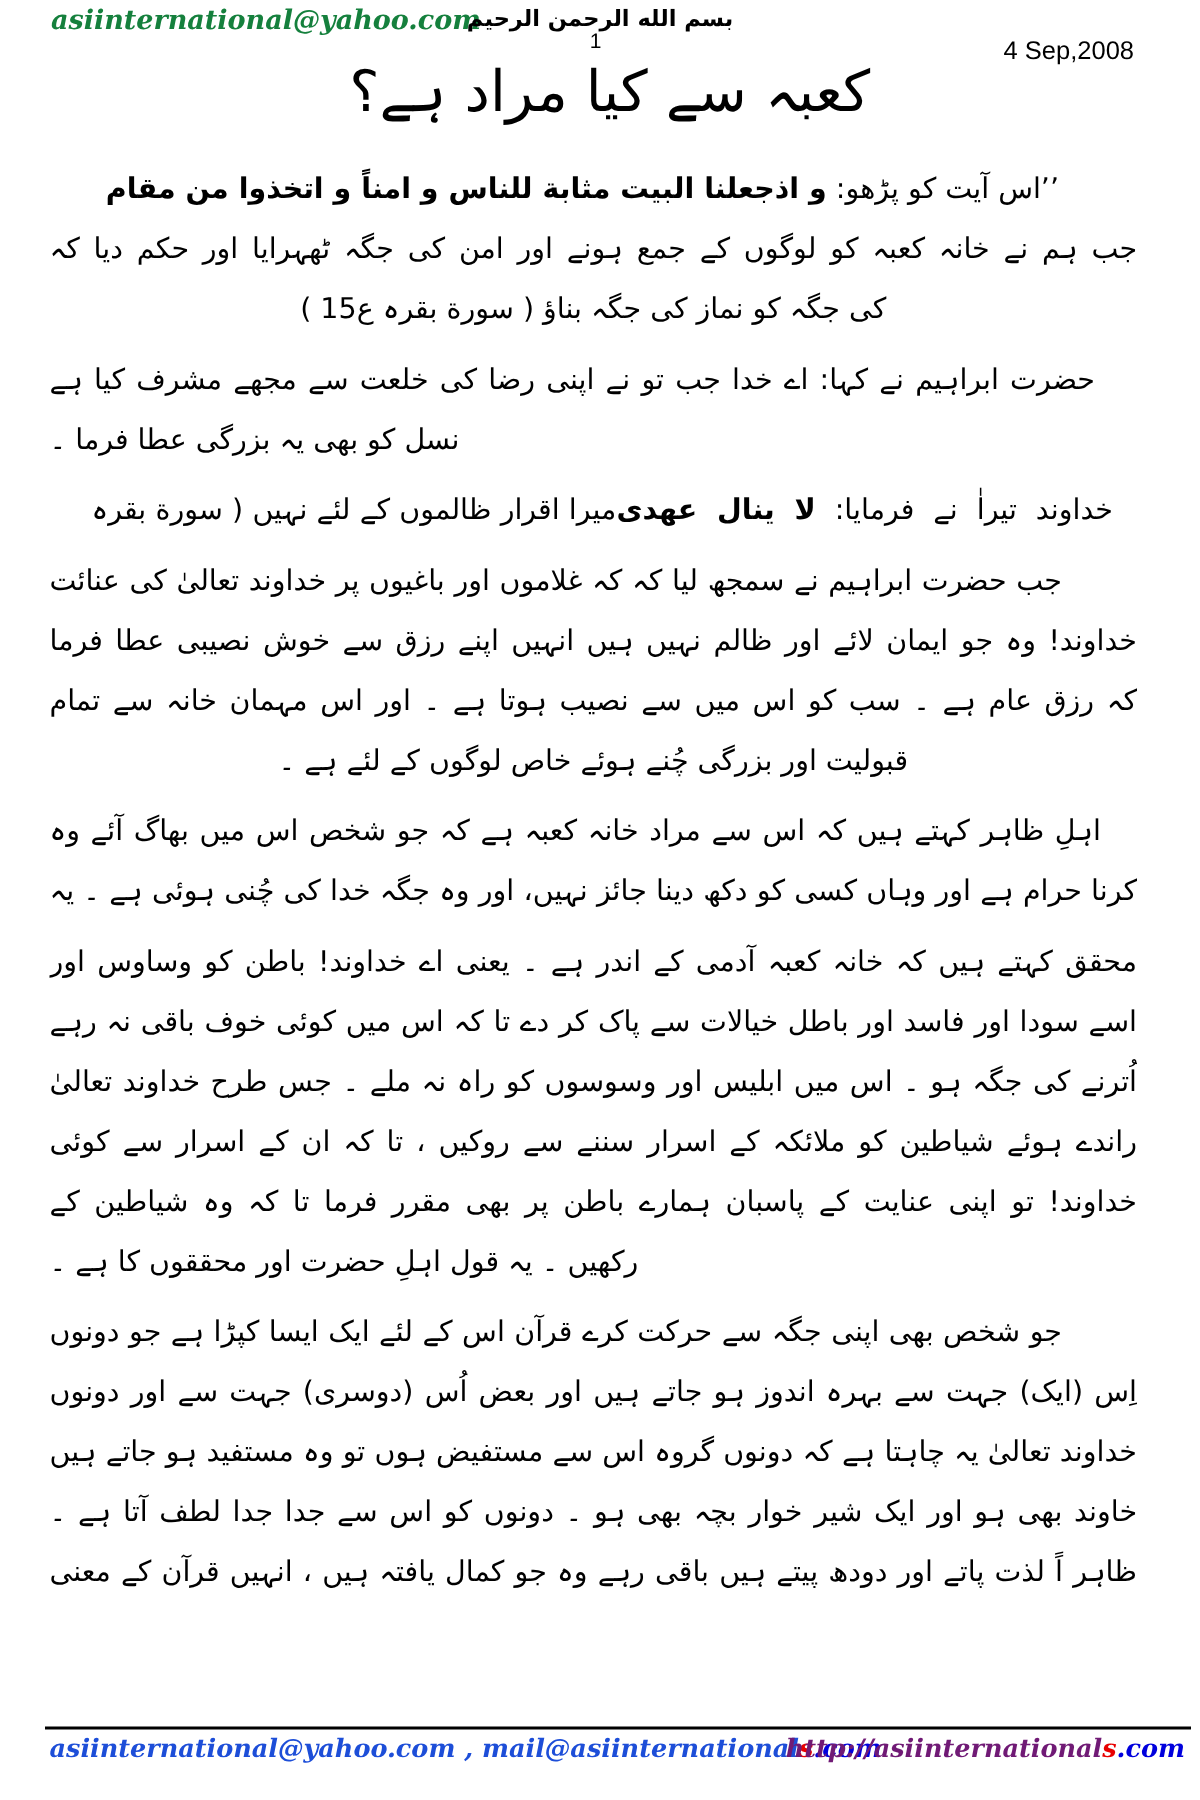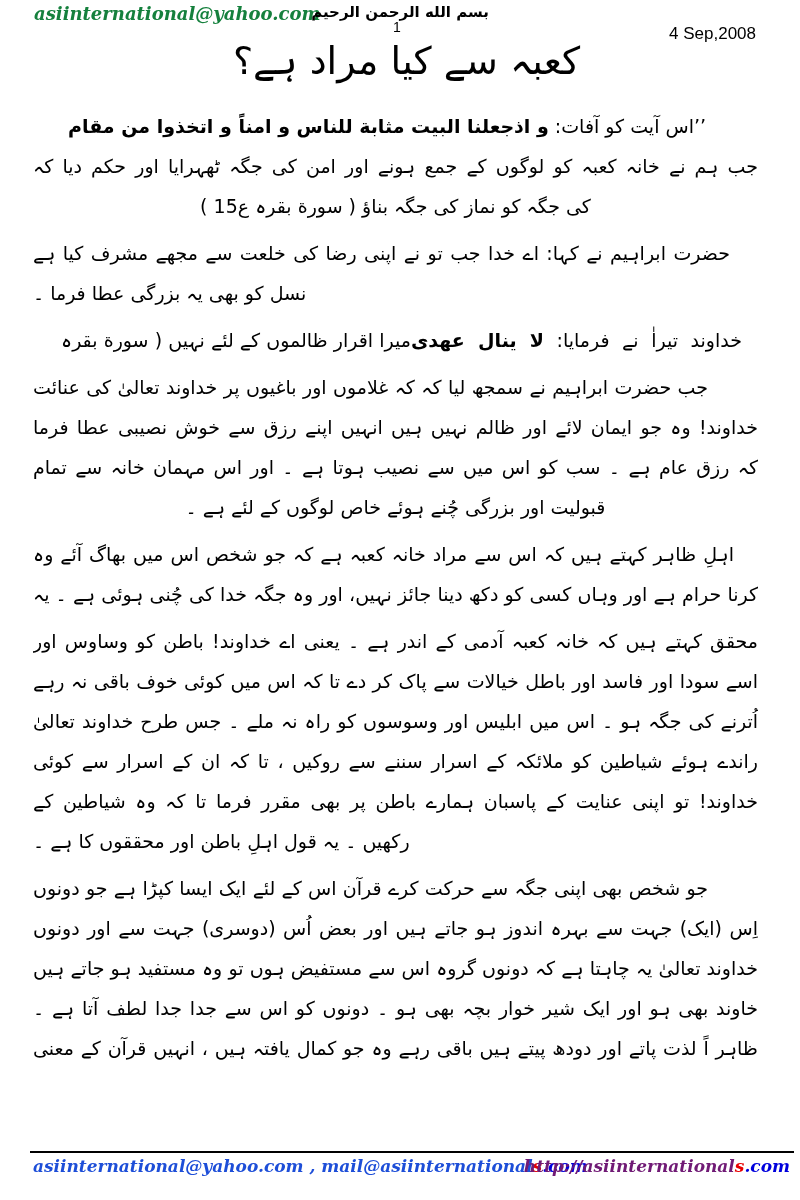--- a/index.html
+++ b/index.html
@@ -71,21 +71,21 @@
   <div class="bismillah">بسم الله الرحمن الرحيم</div>
 
   <div class="pagenum">1</div>
 
   <div class="date">4 Sep,2008</div>
 
   <div class="title">کعبہ سے کیا مراد ہے؟</div>
 
   <div class="content" id="content">
       <div class="para">
-        <div class="tline align-right" style="text-indent: 52px;"><span>’’اس آیت کو آفات:   </span><span class="seg-b">و اذجعلنا البیت مثابة للناس و امناً و اتخذوا من مقام ابراهیم مصلی.</span></div>
+        <div class="tline align-right" style="text-indent: 52px;"><span>’’اس آیت کو پڑھو:   </span><span class="seg-b">و اذجعلنا البیت مثابة للناس و امناً و اتخذوا من مقام ابراهیم مصلی.</span></div>
         <div class="tline align-justify"><span>جب ہم نے خانہ کعبہ کو لوگوں کے جمع ہونے اور امن کی جگہ ٹھہرایا اور حکم دیا کہ ابراہیم کے کھڑے ہونے</span></div>
         <div class="tline align-center"><span>کی جگہ کو نماز کی جگہ بناؤ ( سورة بقرہ ع15 )</span></div>
       </div>
       <div class="para">
         <div class="tline align-justify" style="text-indent: 28px;"><span>حضرت ابراہیم نے کہا:  اے خدا جب تو نے اپنی رضا کی خلعت سے مجھے مشرف کیا ہے اور مجھے بزرگی دی ہے تو میری</span></div>
         <div class="tline align-left"><span>نسل کو بھی یہ بزرگی عطا فرما ۔</span></div>
       </div>
       <div class="para">
         <div class="tline split">
           <span><span>خداوند تیراٰ نے فرمایا:  </span><span class="seg-b">لا ینال عهدی الظالمین</span></span>
@@ -101,21 +101,21 @@
       <div class="para">
         <div class="tline align-justify" style="text-indent: 24px;"><span>اہلِ ظاہر کہتے ہیں کہ اس سے مراد خانہ کعبہ ہے کہ جو شخص اس میں بھاگ آئے وہ آفات سے امان پاتا ہے اور اس جگہ شکار</span></div>
         <div class="tline align-justify"><span>کرنا حرام ہے اور وہاں کسی کو دکھ دینا جائز نہیں،  اور  وہ جگہ خدا کی چُنی ہوئی ہے ۔ یہ سچ ہے اور ٹھیک ہے ۔ یہ ظاہر قرآن ہے ۔</span></div>
       </div>
       <div class="para">
         <div class="tline align-justify"><span>محقق کہتے ہیں کہ خانہ کعبہ آدمی کے اندر ہے ۔ یعنی اے خداوند!  باطن کو وساوس اور نفسانی مشاغل سے خالی کر دے ۔</span></div>
         <div class="tline align-justify"><span>اسے سودا اور فاسد اور باطل خیالات سے پاک کر دے تا کہ اس میں کوئی خوف باقی نہ رہے اور امن پیدا ہو اور وہ کلی طور پر تیرا پیغام</span></div>
         <div class="tline align-justify"><span>اُترنے کی جگہ ہو ۔ اس میں ابلیس اور وسوسوں کو راہ نہ ملے ۔ جس طرح خداوند تعالیٰ نے آسمان پر شہاب مقرر کر رکھے ہیں تا کہ وہ</span></div>
         <div class="tline align-justify"><span>راندے ہوئے شیاطین کو ملائکہ کے اسرار سننے سے روکیں ، تا کہ ان کے اسرار سے کوئی واقف نہ ہو اور یہ آفت سے دور رہیں ۔</span></div>
         <div class="tline align-justify"><span>خداوند! تو اپنی عنایت کے پاسبان ہمارے باطن پر بھی مقرر فرما تا کہ وہ شیاطین کے وساوس نفس کے حیلوں اور حرص کو ہم سے دور</span></div>
-        <div class="tline align-left"><span>رکھیں ۔ یہ قول اہلِ باطن اور محققوں کا ہے ۔</span></div>
+        <div class="tline align-left"><span>رکھیں ۔ یہ قول اہلِ حضرت اور محققوں کا ہے ۔</span></div>
       </div>
       <div class="para">
         <div class="tline align-justify" style="text-indent: 50px;"><span>جو شخص بھی اپنی جگہ سے حرکت کرے قرآن اس کے لئے ایک ایسا کپڑا ہے جو دونوں طرف سے مخمل ہے ۔ بعض لوگ</span></div>
         <div class="tline align-justify"><span>اِس (ایک) جہت سے بہرہ اندوز ہو جاتے ہیں اور بعض اُس (دوسری) جہت سے   اور دونوں ہی درست ہیں ۔ اور جب</span></div>
         <div class="tline align-justify"><span>خداوند تعالیٰ یہ چاہتا ہے کہ دونوں گروہ اس سے مستفیض ہوں تو وہ مستفید ہو جاتے ہیں ۔ اس کی مثال ایسی عورت کی ہے جس کا</span></div>
         <div class="tline align-justify"><span>خاوند بھی ہو اور ایک شیر خوار بچہ بھی ہو ۔ دونوں کو اس سے جدا جدا لطف آتا ہے ۔ خلقت گویا چلنے والے بچے ہیں ۔ قرآن سے</span></div>
         <div class="tline align-justify"><span>ظاہر اً لذت پاتے اور دودھ پیتے ہیں باقی رہے وہ جو کمال یافتہ ہیں ، انہیں قرآن کے معنی میں ایک دوسرا ہی لطف آتا ہے ، اور یہ</span></div>
       </div>
     </div>
 

